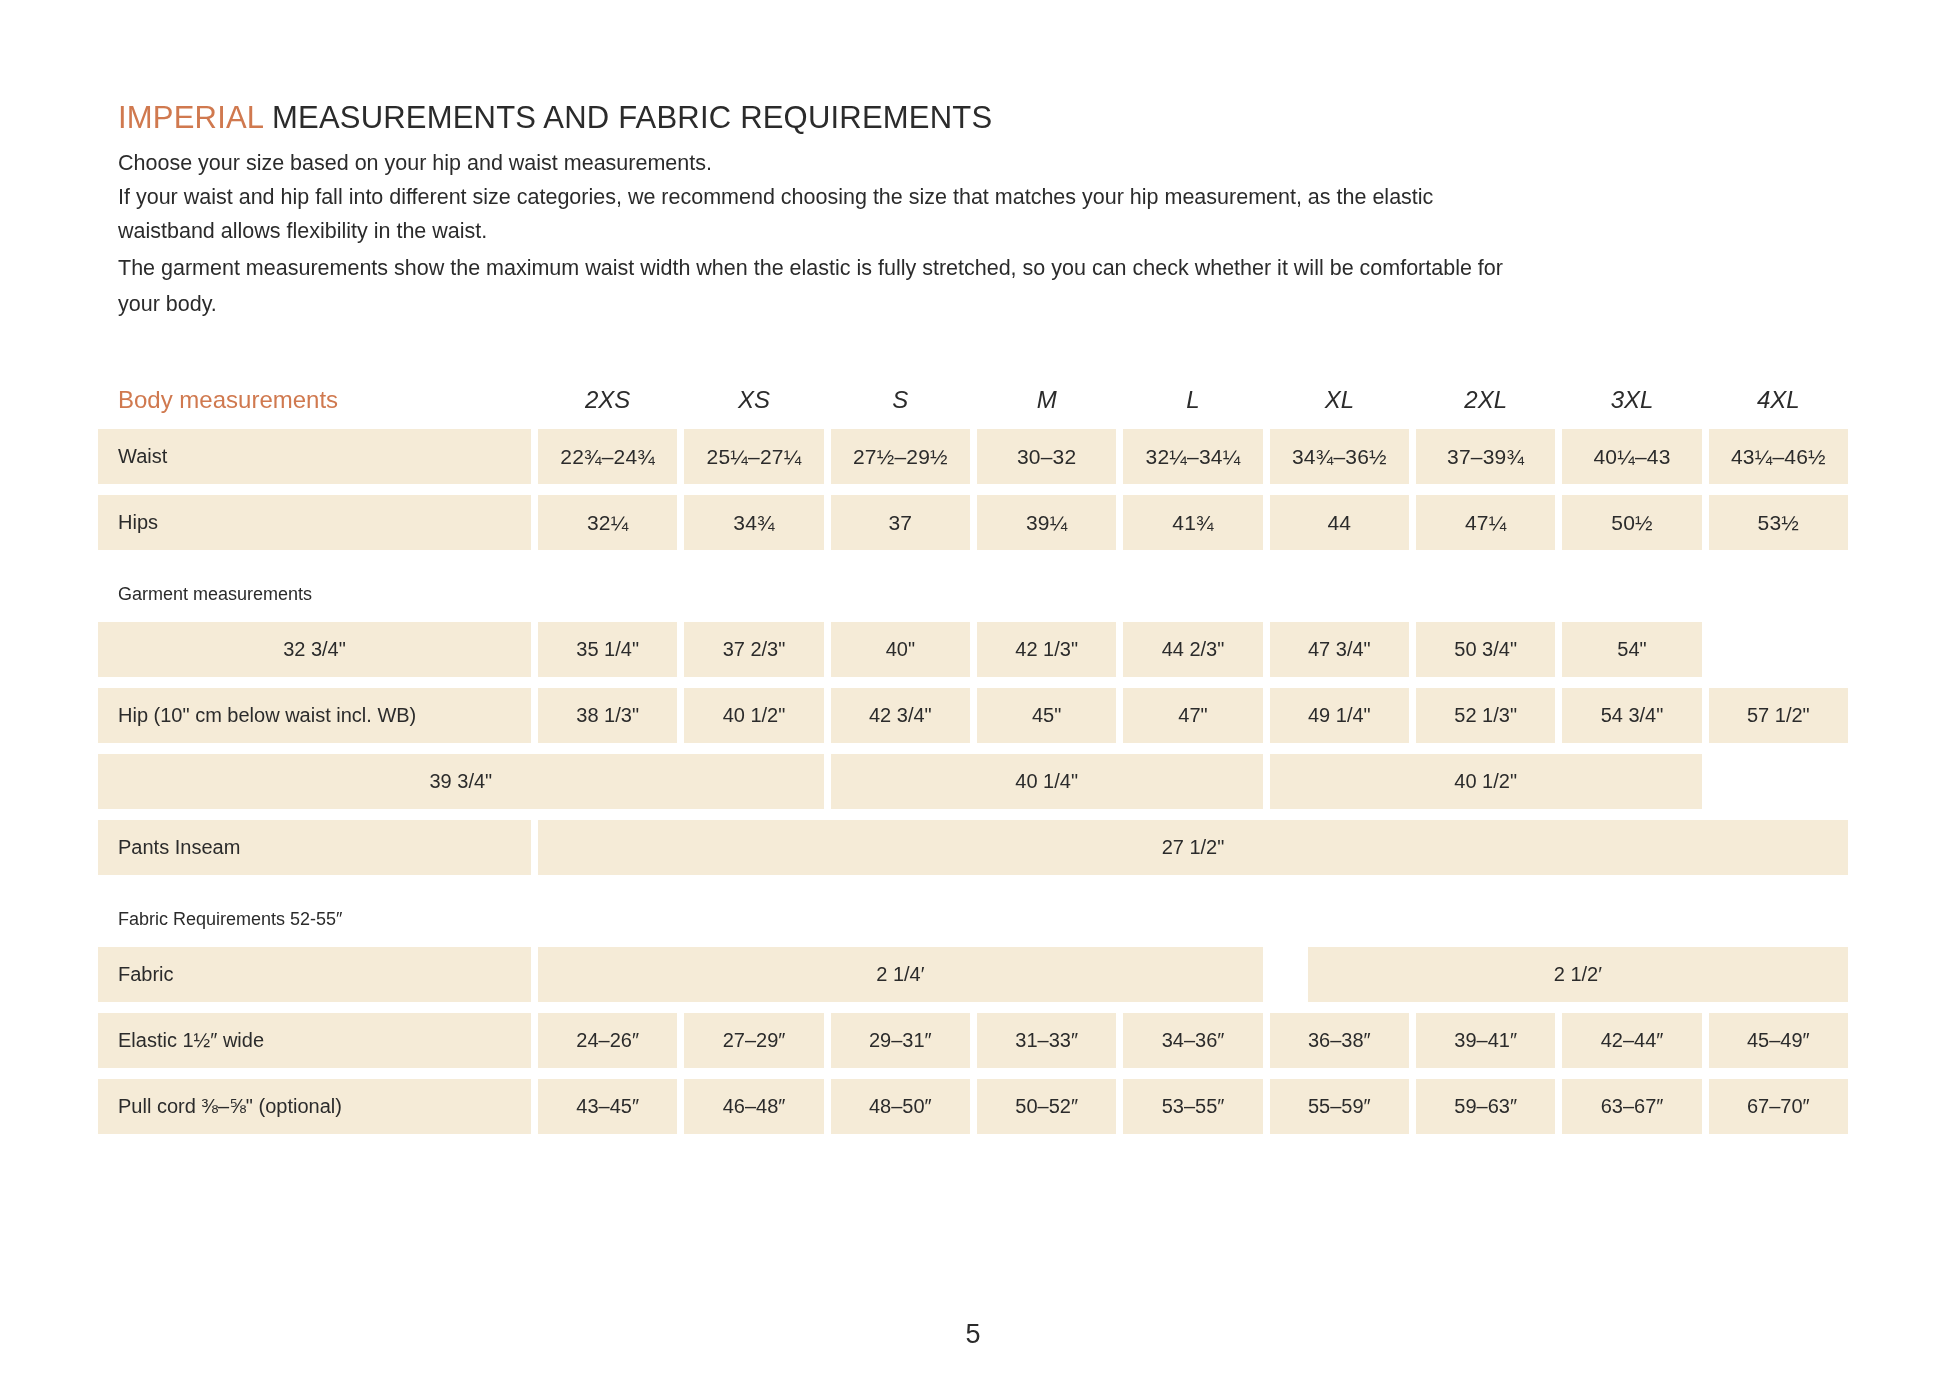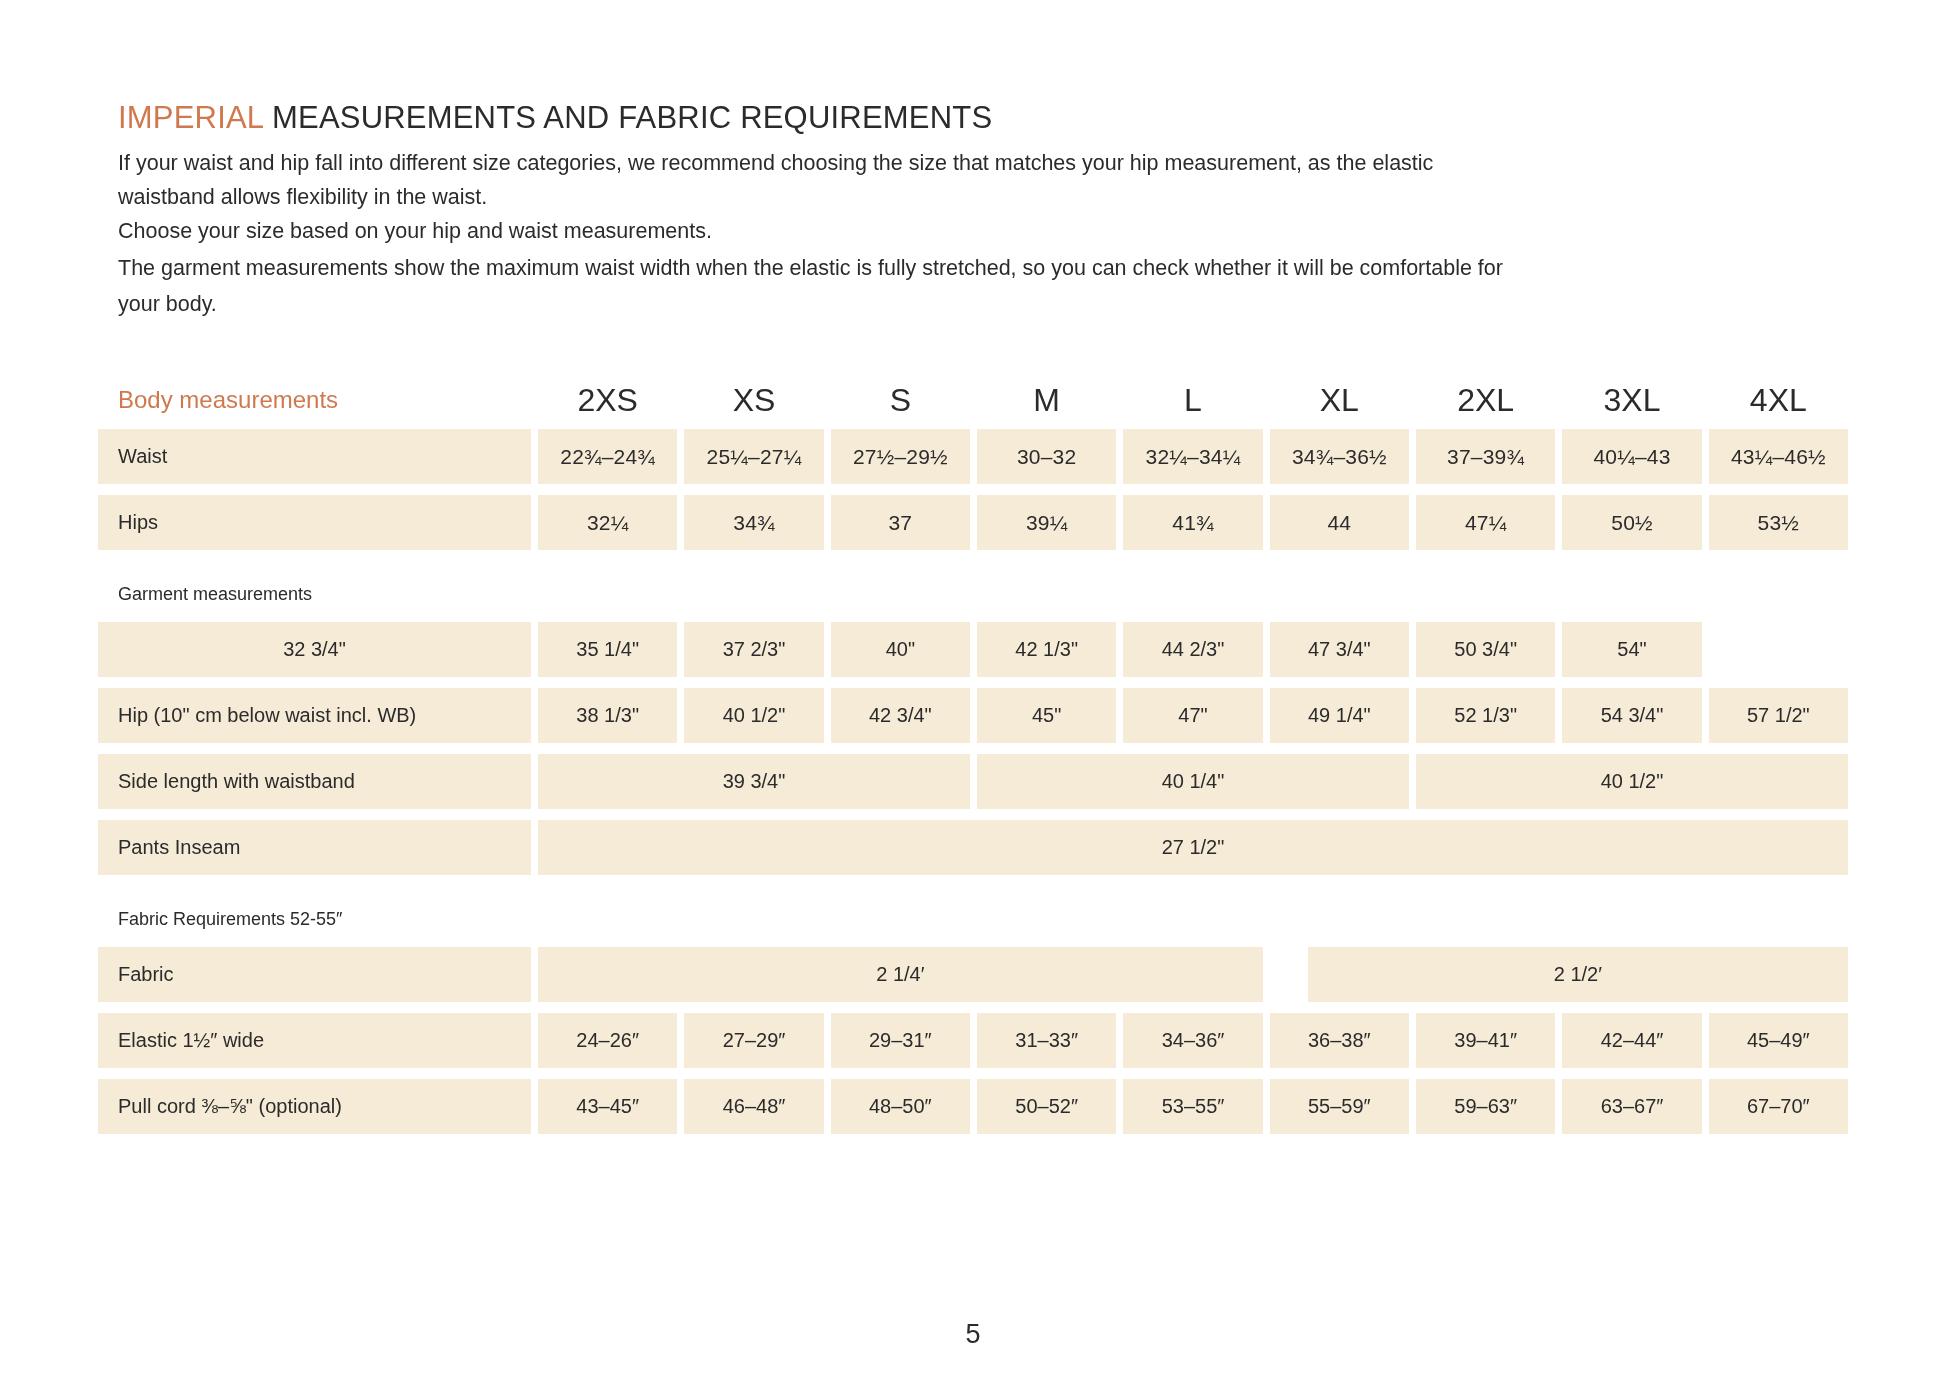--- a/index.html
+++ b/index.html
@@ -14,21 +14,21 @@
   .intro p{margin:0;}
   .intro p.last{margin-top:2px;line-height:36px;}
 
   .table-wrap{width:1750px;margin-left:-20px;margin-top:56px;}
   .trow{
     display:grid;grid-template-columns:433px repeat(9,1fr);
     column-gap:7px;margin-bottom:11px;
   }
   .thead{margin-bottom:7px;}
   .hlabel{color:#d0794f;font-size:24px;padding-left:20px;display:flex;align-items:center;height:44px;}
-  .hsize{font-size:32px;display:flex;align-items:center;justify-content:center;height:44px;}
+  .hsize{font-size:24px;display:flex;align-items:center;justify-content:center;height:44px;font-style:italic;}
   .cell{
     background:#f5ebd7;height:55px;display:flex;align-items:center;
     justify-content:center;font-size:20px;
   }
   .label-cell{justify-content:flex-start;padding-left:20px;box-sizing:border-box;}
   .trow.small .val-cell{font-size:21px;letter-spacing:.2px;}
   .section-row{
     font-size:18px;padding:23px 0 17px 20px;
   }
   .page-number{
@@ -38,22 +38,22 @@
 </style>
 </head>
 <body>
 
 <div class="page">
   <div class="content">
 
     <h1 class="doc-title"><span class="hl">IMPERIAL</span><span> MEASUREMENTS AND FABRIC REQUIREMENTS</span></h1>
 
     <div class="intro">
+      <p>Choose your size based on your hip and waist measurements.</p>
       <p>If your waist and hip fall into different size categories, we recommend choosing the size that matches your hip measurement, as the elastic waistband allows flexibility in the waist.</p>
-      <p>Choose your size based on your hip and waist measurements.</p>
       <p class="last">The garment measurements show the maximum waist width when the elastic is fully stretched, so you can check whether it will be comfortable for your body.</p>
     </div>
 
     <div class="table-wrap">
         <div class="trow thead">
           <div class="hlabel">Body measurements</div>
           <div class="hsize">2XS</div>
           <div class="hsize">XS</div>
           <div class="hsize">S</div>
           <div class="hsize">M</div>
@@ -105,21 +105,20 @@
           <div class="cell val-cell">40 1/2"</div>
           <div class="cell val-cell">42 3/4"</div>
           <div class="cell val-cell">45"</div>
           <div class="cell val-cell">47"</div>
           <div class="cell val-cell">49 1/4"</div>
           <div class="cell val-cell">52 1/3"</div>
           <div class="cell val-cell">54 3/4"</div>
           <div class="cell val-cell">57 1/2"</div>
         </div>
         <div class="trow">
-          <div class="cell label-cell">Side length with waistband</div>
           <div class="cell val-cell" style="grid-column: span 3;">39 3/4"</div>
           <div class="cell val-cell" style="grid-column: span 3;">40 1/4"</div>
           <div class="cell val-cell" style="grid-column: span 3;">40 1/2"</div>
         </div>
         <div class="trow">
           <div class="cell label-cell">Pants Inseam</div>
           <div class="cell val-cell" style="grid-column: span 9;">27 1/2"</div>
         </div>
         <div class="section-row">Fabric Requirements 52-55″</div>
         <div class="trow">

